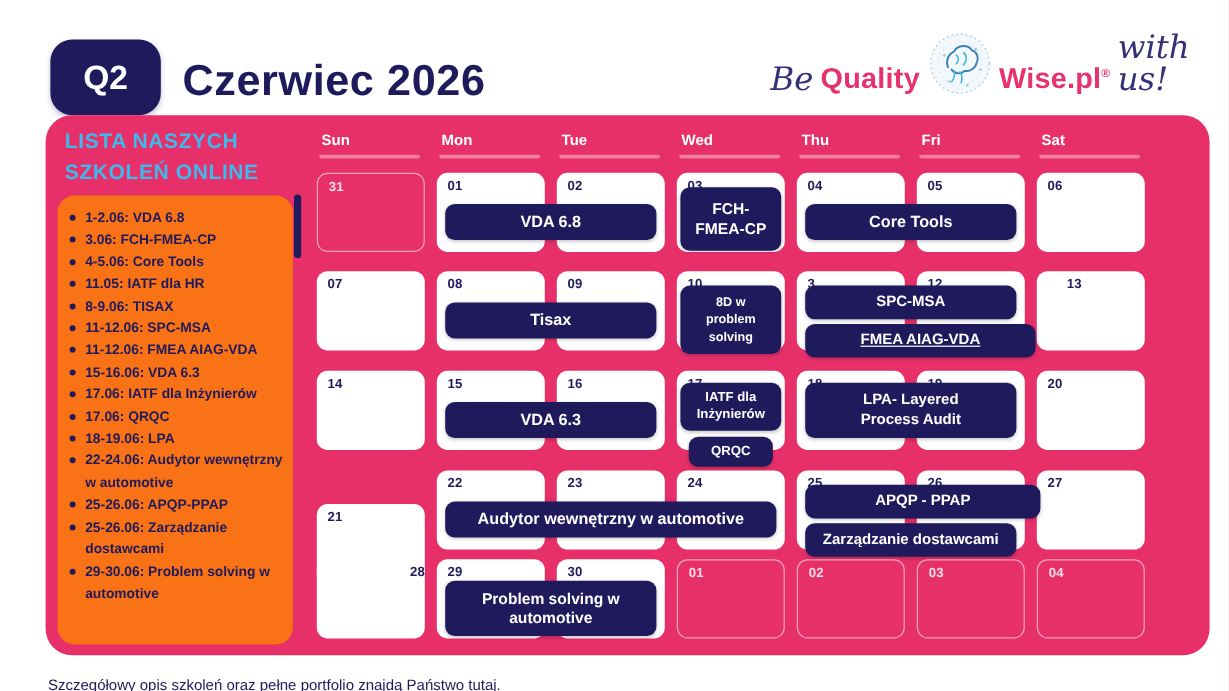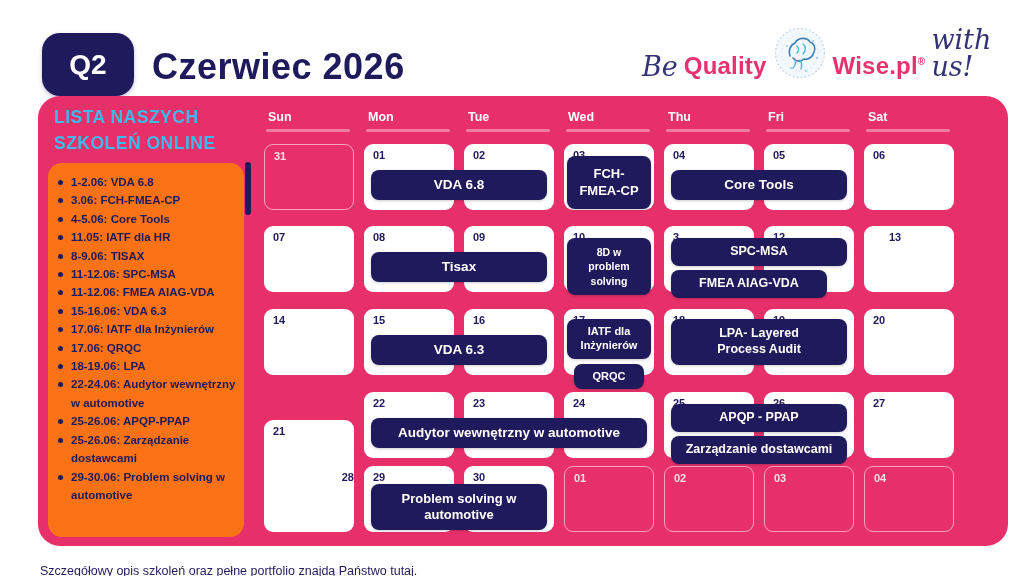--- a/index.html
+++ b/index.html
@@ -250,21 +250,21 @@
             <span class="day-num">12</span>
           </div>
           <div class="day-cell" style="left: 600px; padding-left: 16px;">
             <span class="day-num">13</span>
           </div>
           <div class="ev ev-span-bar" style="left: 107px; width: 176px;">Tisax</div>
           <div class="ev ev-cell-3line" style="left: 303px; width: 84px;">8D w
 problem
 solving</div>
           <div class="ev ev-stack-top" style="left: 407px; width: 176px;">SPC-MSA</div>
-          <div class="ev ev-stack-bottom" style="left: 407px; width: 156px;">FMEA AIAG-VDA</div>
+          <div class="ev ev-stack-bottom" style="left: 407px; width: 192px; text-decoration: underline;">FMEA AIAG-VDA</div>
         </div>
         <div class="week-row" style="top: 213px;">
           <div class="day-cell" style="left: 0px;">
             <span class="day-num">14</span>
           </div>
           <div class="day-cell" style="left: 100px;">
             <span class="day-num">15</span>
           </div>
           <div class="day-cell" style="left: 200px;">
             <span class="day-num">16</span>
@@ -304,21 +304,21 @@
           <div class="day-cell" style="left: 400px;">
             <span class="day-num">25</span>
           </div>
           <div class="day-cell" style="left: 500px;">
             <span class="day-num">26</span>
           </div>
           <div class="day-cell" style="left: 600px;">
             <span class="day-num">27</span>
           </div>
           <div class="ev ev-span-bar" style="left: 107px; width: 276px;">Audytor wewnętrzny w automotive</div>
-          <div class="ev ev-stack-top" style="left: 407px; width: 176px;">APQP - PPAP</div>
+          <div class="ev ev-stack-top" style="left: 407px; width: 196px;">APQP - PPAP</div>
           <div class="ev ev-stack-bottom" style="left: 407px; width: 176px;">Zarządzanie dostawcami</div>
         </div>
         <div class="week-row" style="top: 370px;">
           <div class="day-cell" style="left: 0px; text-align: right;">
             <span class="day-num">28</span>
           </div>
           <div class="day-cell" style="left: 100px;">
             <span class="day-num">29</span>
           </div>
           <div class="day-cell" style="left: 200px;">

